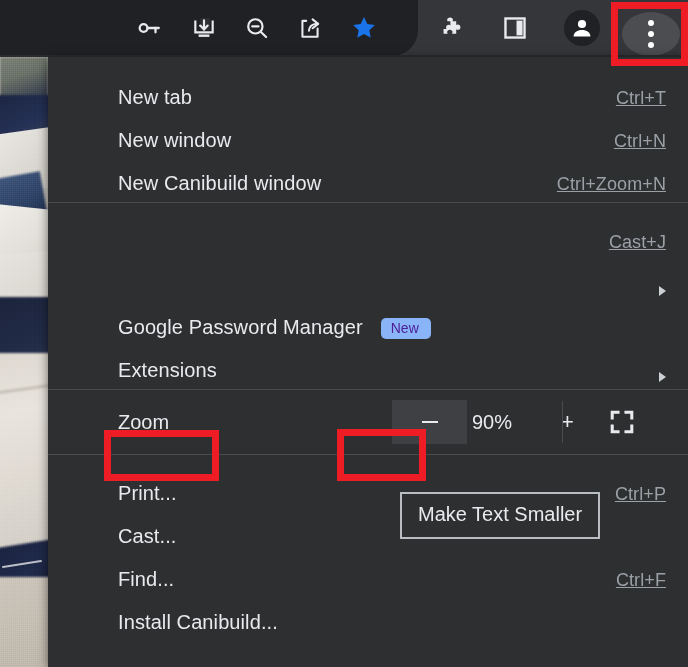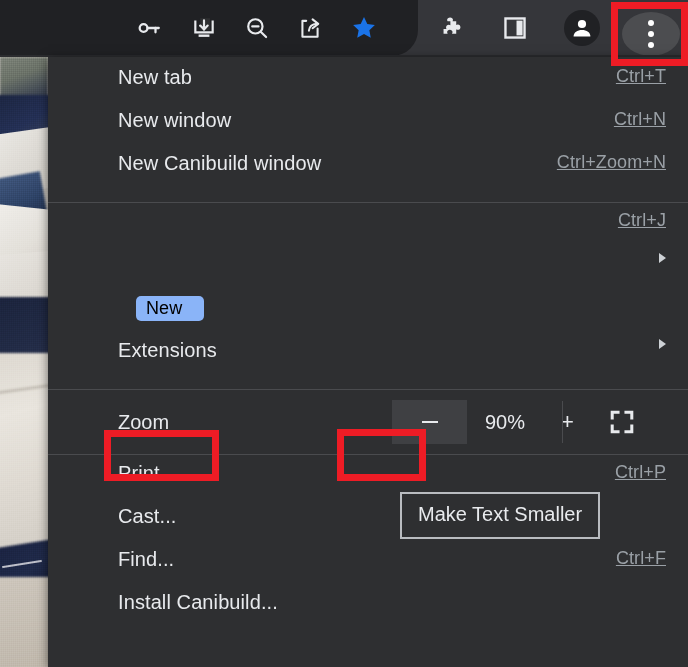--- a/index.html
+++ b/index.html
@@ -188,21 +188,21 @@
     left: 48px; top: 57px;
     width: 640px; height: 610px;
     background: #2e2f31;
     box-shadow: 0 2px 10px rgba(0,0,0,0.55);
   }
 
   .menu-item {
     position: relative;
     height: 43px;
     display: flex;
-    align-items: flex-start;
+    align-items: flex-end;
     padding: 0 22px 0 70px;
     box-sizing: border-box;
     color: #e8eaed;
     font-size: 20px;
     letter-spacing: 0.1px;
   }
   .mi-label { white-space: nowrap; }
   .mi-right {
     margin-left: auto;
     color: #9aa0a6;
@@ -213,24 +213,24 @@
   .mi-arrow {
     margin-left: auto;
     width: 0; height: 0;
     border-left: 7px solid #cdd1d5;
     border-top: 5px solid transparent;
     border-bottom: 5px solid transparent;
   }
   .badge-new {
     margin-left: 18px;
     background: #8ab4f8;
-    color: #000000;
-    font-size: 18px;
+    color: #4c1d95;
+    font-size: 14px;
     border-radius: 5px;
-    padding: 3px 22px 4px 10px;
+    padding: 3px 12px 4px 10px;
     line-height: 1;
   }
 
   .menu-sep {
     height: 1px;
     background: #4a4b4e;
     margin: 7px 0;
   }
 
   
@@ -255,21 +255,21 @@
     background: #3f4043;
     display: flex; align-items: center; justify-content: center;
     color: #e8eaed;
     font-size: 22px;
   }
   .zm-bar {
     width: 16px; height: 2px; background: #e8eaed; display: block;
   }
   .zoom-pct {
     position: absolute;
-    left: 437px; top: 50%;
+    left: 424px; top: 50%;
     transform: translateY(-50%);
     font-size: 20px;
     color: #e8eaed;
   }
   .zoom-plus {
     position: absolute;
     left: 513px; top: 50%;
     transform: translateY(-50%);
     font-size: 22px;
     color: #e8eaed;
@@ -410,28 +410,29 @@
 
     <div class="menu-item">
       <span class="mi-label">New Canibuild window</span>
       <span class="mi-right">Ctrl+Zoom+N</span>
     </div>
 
     <div class="menu-sep"></div>
 
 
     <div class="menu-item">
-      <span class="mi-right">Ctrl+J</span>
+      <span class="mi-right">Cast+J</span>
     </div>
 
     <div class="menu-item">
       <span class="mi-arrow"></span>
     </div>
 
     <div class="menu-item">
+      <span class="mi-label">Google Password Manager</span>
       <span class="badge-new">New</span>
     </div>
 
     <div class="menu-item">
       <span class="mi-label">Extensions</span>
       <span class="mi-arrow"></span>
     </div>
 
     <div class="menu-sep"></div>
 

